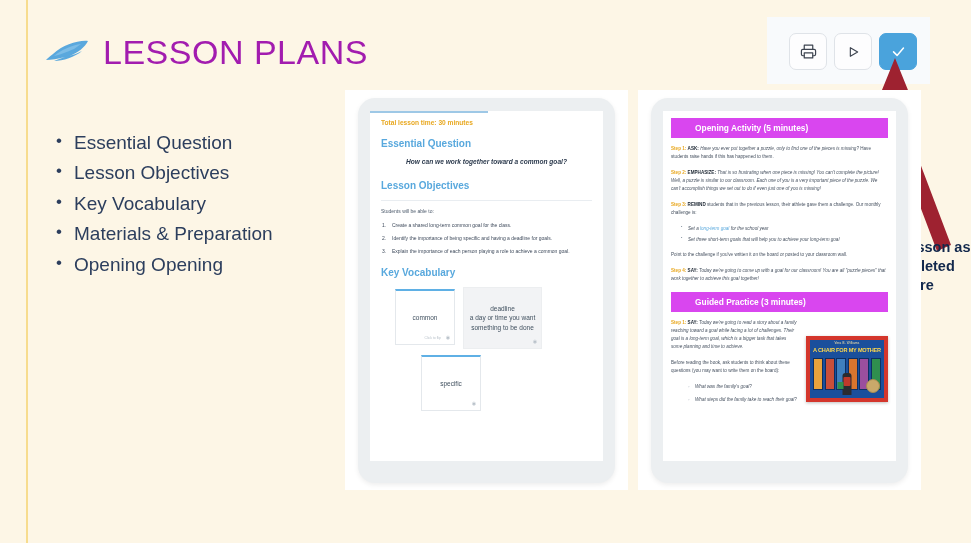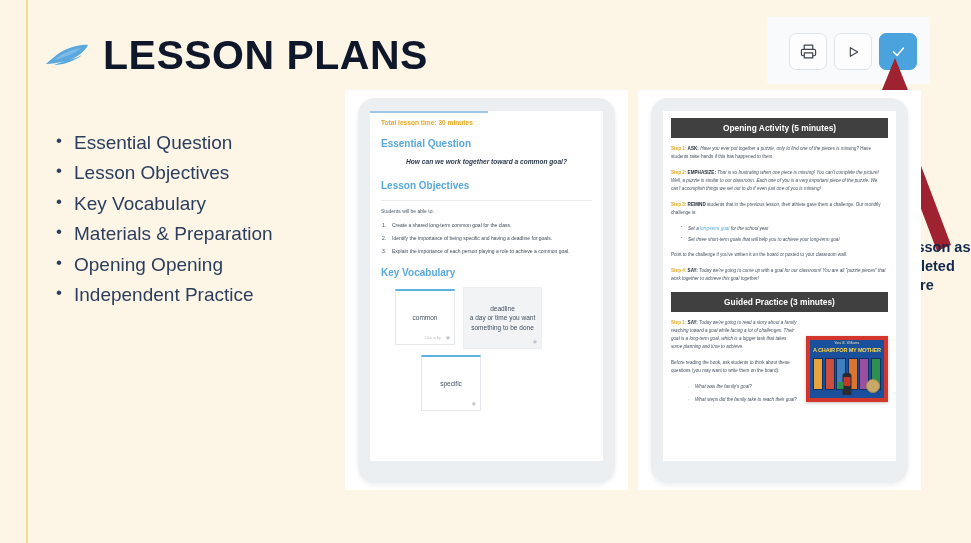--- a/index.html
+++ b/index.html
@@ -12,21 +12,21 @@
   }
   
   #left-rule {
     position:absolute; left:26px; top:0; width:2px; height:543px;
     background:#f7dc8e;
   }
   
   #header { position:absolute; left:45px; top:35px; display:flex; align-items:center; gap:14px; }
   #feather-icon { width:44px; height:26px; display:block; }
   #page-title {
-    font-size:41px; font-weight:bold; color:#0f172a;
+    font-size:34px; font-weight:normal; color:#a21caf;
     letter-spacing:0.5px; line-height:1;
   }
   
   #components { position:absolute; left:48px; top:128px; width:300px; }
   #components-heading {
     font-size:23px; font-weight:bold; color:#12284c; margin-bottom:14px;
   }
   #components-list { list-style:none; }
   #components-list li {
     font-size:19px; color:#2c3e5d; line-height:1.6;
@@ -99,22 +99,22 @@
   }
   .vcard.accent { border-top:2px solid #5fb0e5; }
   .vcard.gray { background:#f2f3f5; border-color:#eceef0; }
   .vcard .eye { position:absolute; right:4px; bottom:3px; font-size:5px; color:#b9c2ca; }
   .vcard .hint { position:absolute; right:13px; bottom:3px; font-size:3.4px; color:#b9c2ca; }
   #vcard-common   { left:14px; top:2px;  width:60px; height:56px; }
   #vcard-deadline { left:82px; top:0px;  width:79px; height:62px; }
   #vcard-specific { left:40px; top:68px; width:60px; height:56px; }
   
   .blue-bar {
-    background:#404040; color:#ffffff; font-size:8.4px; font-weight:bold;
-    padding:5px 5px; margin:0 0 7px 0;text-align:center;
+    background:#d946ef; color:#ffffff; font-size:8.4px; font-weight:bold;
+    padding:5px 24px; margin:0 0 7px 0;
   }
   .rdoc { padding:7px 8px 0 8px; }
   .step-p { font-size:4.6px; color:#45505f; line-height:1.75; margin-bottom:8px; font-style:italic; }
   .step-lbl { color:#e8a820; font-weight:bold; font-style:normal; }
   .step-kw { color:#222c38; font-weight:bold; font-style:normal; }
   .plain { font-style:normal; }
   .sub-bullets { list-style:none; margin:0 0 7px 10px; }
   .sub-bullets li {
     font-size:4.6px; font-style:italic; color:#45505f;
     line-height:1.7; position:relative; padding-left:7px; margin-bottom:3px;
@@ -176,21 +176,20 @@
   <div id="page-title">LESSON PLANS</div>
 </div>
 
 <div id="components">
   <ul id="components-list">
     <li>Essential Question</li>
     <li>Lesson Objectives</li>
     <li>Key Vocabulary</li>
     <li>Materials &amp; Preparation</li>
     <li>Opening Opening</li>
-    <li>Independent Practice</li>
   </ul>
 </div>
 
 <div id="toolbar-panel"></div>
 <div id="toolbar-buttons">
   <div class="tool-btn">
     <svg width="17" height="17" viewBox="0 0 24 24" fill="none" stroke="#3d4450" stroke-width="1.7" stroke-linecap="round" stroke-linejoin="round">
       <path d="M6 9V3h12v6"></path>
       <path d="M6 18H4a2 2 0 0 1-2-2v-5a2 2 0 0 1 2-2h16a2 2 0 0 1 2 2v5a2 2 0 0 1-2 2h-2"></path>
       <rect x="6" y="14" width="12" height="7"></rect>

